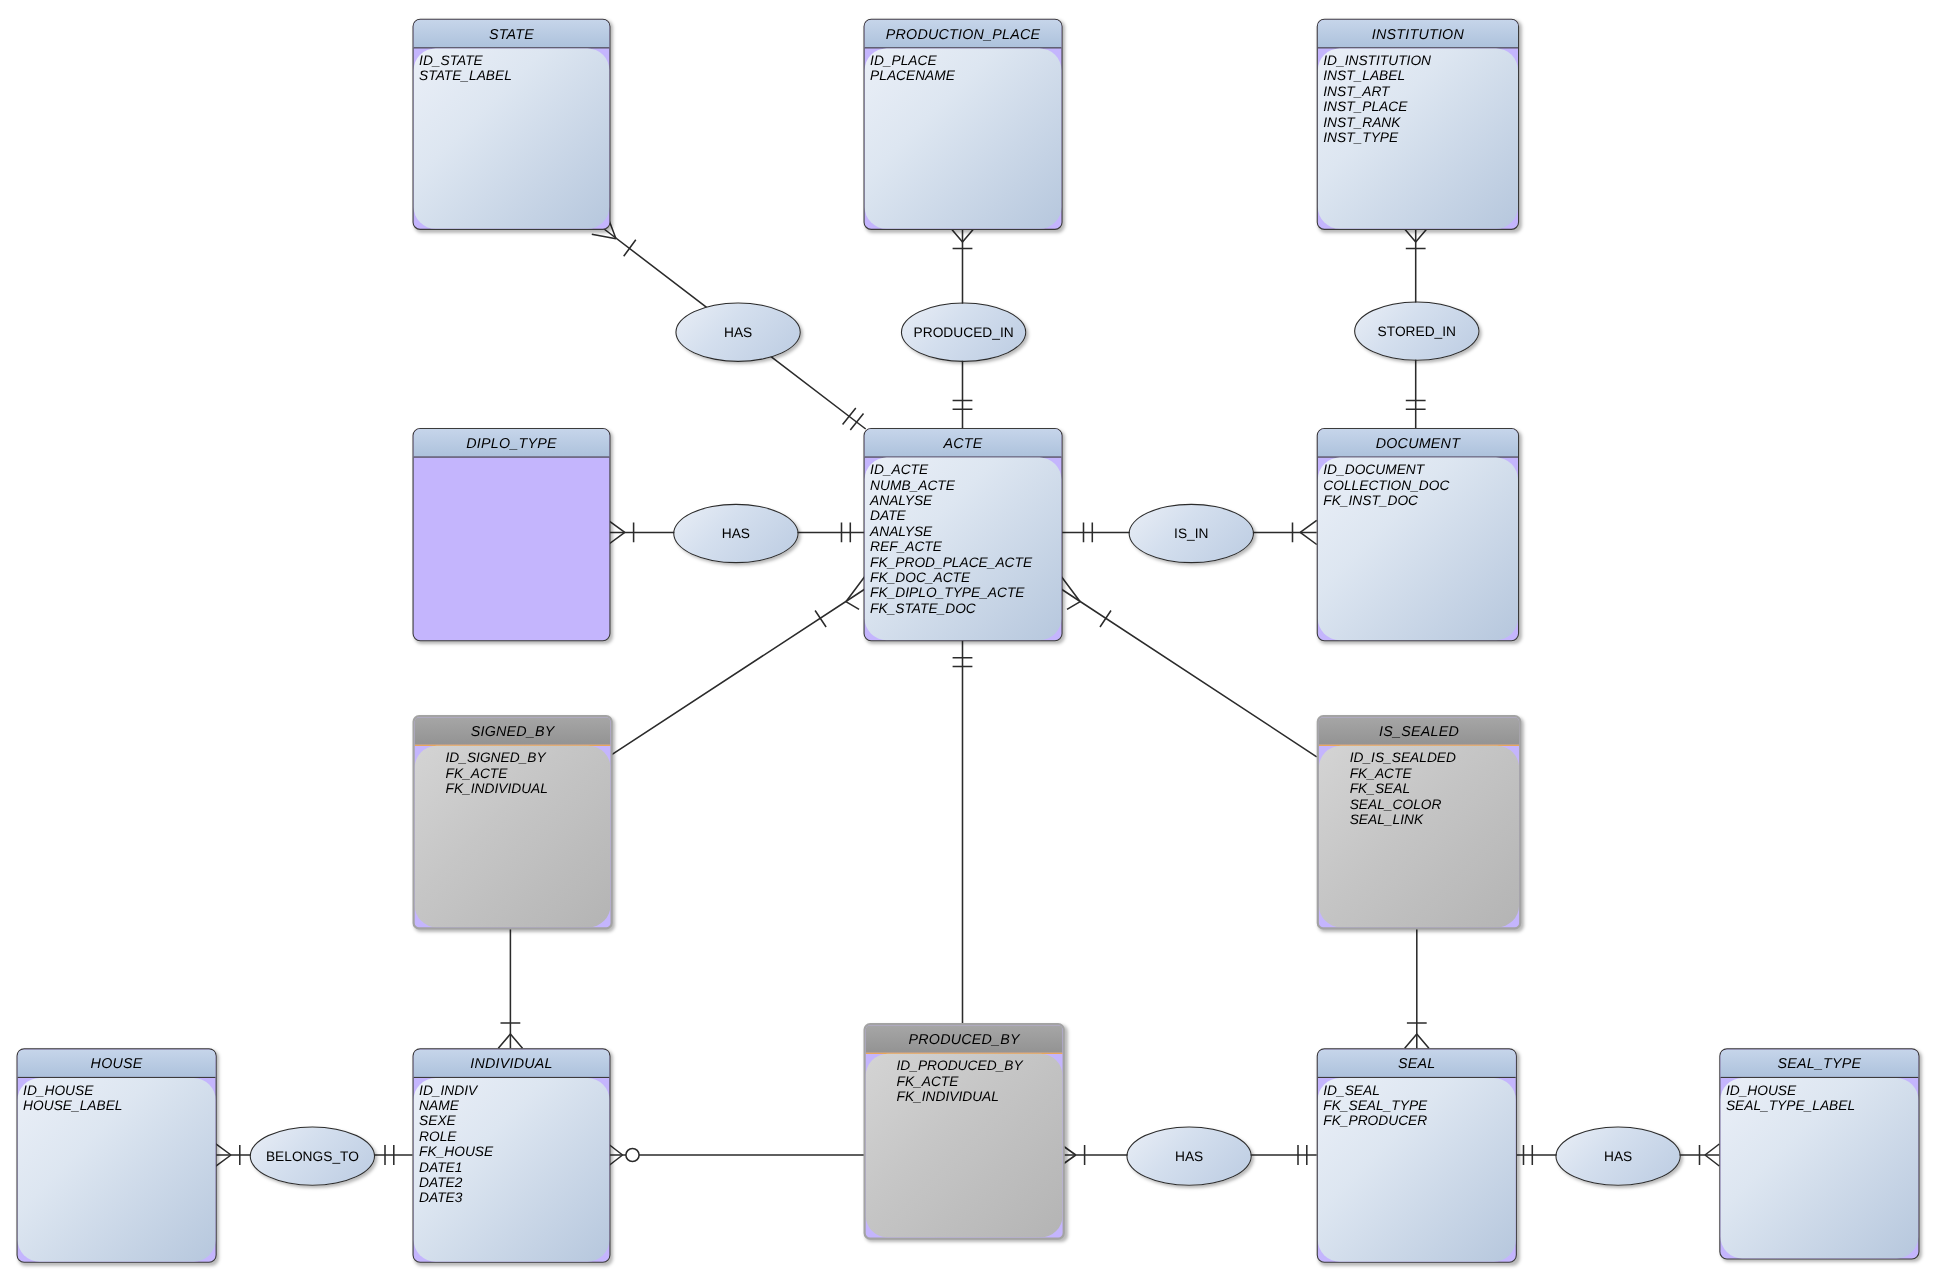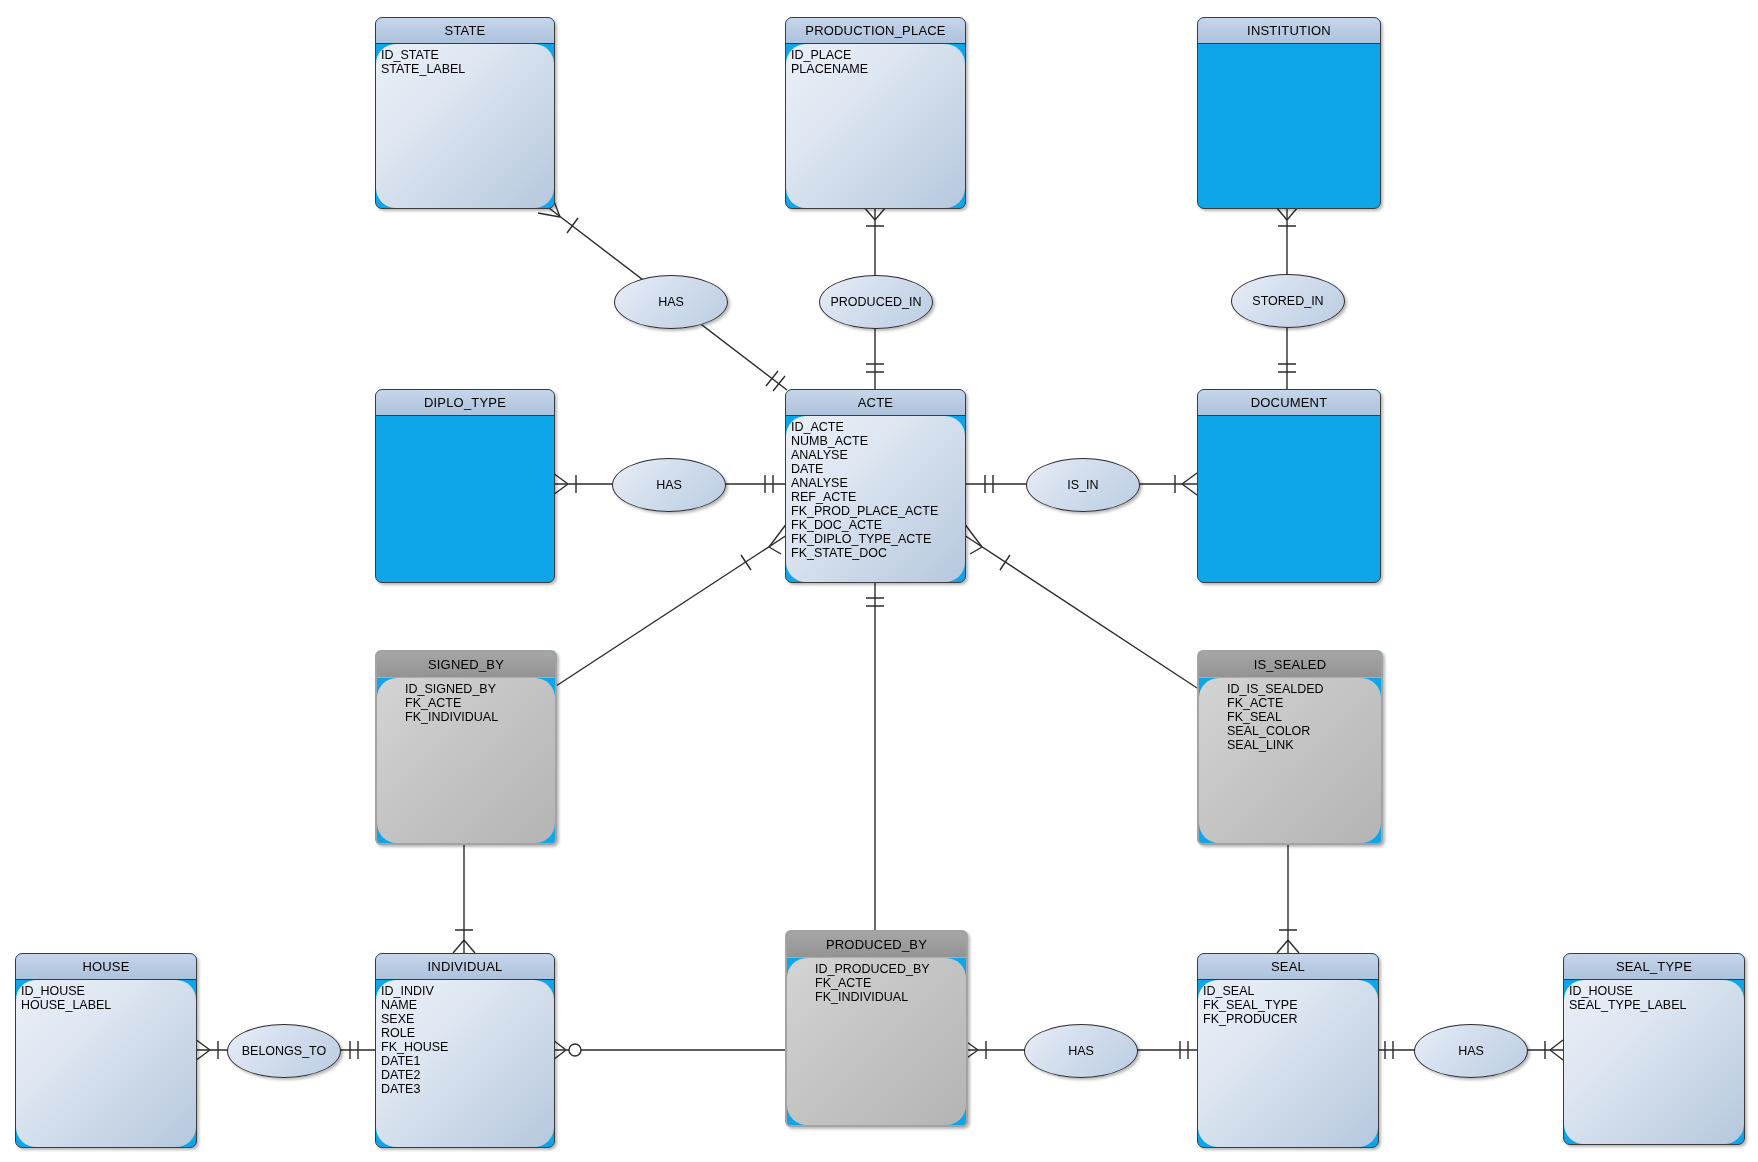--- a/index.html
+++ b/index.html
@@ -3,21 +3,21 @@
 <meta charset="utf-8">
 <style>
   html,body{margin:0;padding:0;background:#ffffff;}
   .canvas{
     position:relative;width:1758px;height:1162px;background:#ffffff;overflow:hidden;
     font-family:"Liberation Sans", sans-serif;color:#000;
   }
   svg.wires{position:absolute;left:0;top:0;width:1758px;height:1162px;}
   .entity{
     position:absolute;border:1px solid #3b3b3b;border-radius:7px;overflow:hidden;
-    box-shadow:2px 2px 3px rgba(0,0,0,0.28);background:#0ea5e9;
+    box-shadow:2px 2px 3px rgba(0,0,0,0.28);background:#c4b5fd;font-style:italic;
   }
   .entity .ent-header{
     height:25px;line-height:25px;text-align:center;font-size:13px;
     border-bottom:1px solid #3b3b3b;letter-spacing:.2px;
     background:linear-gradient(#c6d5ea,#adc2dc);
   }
   .entity .ent-body{
     padding:4px 0 0 5px;font-size:12.5px;line-height:14px;height:calc(100% - 30px);
     background:linear-gradient(135deg,#eaeff7 0%,#dde6f1 35%,#b6c7dd 100%);
     border-radius:20px;
@@ -93,20 +93,28 @@
   <div class="entity" style="left:785px;top:17px;width:179px;height:190px">
     <div class="ent-header">PRODUCTION_PLACE</div>
     <div class="ent-body">
         <div class="attr">ID_PLACE</div>
         <div class="attr">PLACENAME</div>
       </div>
   </div>
 
   <div class="entity" style="left:1197px;top:17px;width:182px;height:190px">
     <div class="ent-header">INSTITUTION</div>
+    <div class="ent-body">
+        <div class="attr">ID_INSTITUTION</div>
+        <div class="attr">INST_LABEL</div>
+        <div class="attr">INST_ART</div>
+        <div class="attr">INST_PLACE</div>
+        <div class="attr">INST_RANK</div>
+        <div class="attr">INST_TYPE</div>
+      </div>
   </div>
 
   <div class="entity" style="left:375px;top:389px;width:178px;height:192px">
     <div class="ent-header">DIPLO_TYPE</div>
   </div>
 
   <div class="entity" style="left:785px;top:389px;width:179px;height:192px">
     <div class="ent-header">ACTE</div>
     <div class="ent-body">
         <div class="attr">ID_ACTE</div>
@@ -117,20 +125,25 @@
         <div class="attr">REF_ACTE</div>
         <div class="attr">FK_PROD_PLACE_ACTE</div>
         <div class="attr">FK_DOC_ACTE</div>
         <div class="attr">FK_DIPLO_TYPE_ACTE</div>
         <div class="attr">FK_STATE_DOC</div>
       </div>
   </div>
 
   <div class="entity" style="left:1197px;top:389px;width:182px;height:192px">
     <div class="ent-header">DOCUMENT</div>
+    <div class="ent-body">
+        <div class="attr">ID_DOCUMENT</div>
+        <div class="attr">COLLECTION_DOC</div>
+        <div class="attr">FK_INST_DOC</div>
+      </div>
   </div>
 
   <div class="entity junction" style="left:375px;top:650px;width:178px;height:191px">
     <div class="ent-header">SIGNED_BY</div>
     <div class="ent-body">
         <div class="attr">ID_SIGNED_BY</div>
         <div class="attr">FK_ACTE</div>
         <div class="attr">FK_INDIVIDUAL</div>
       </div>
   </div>

